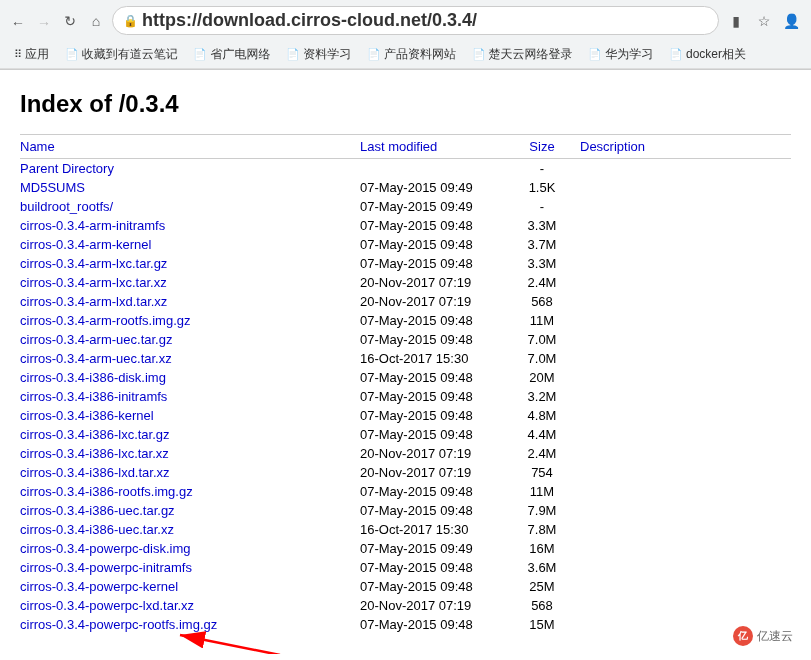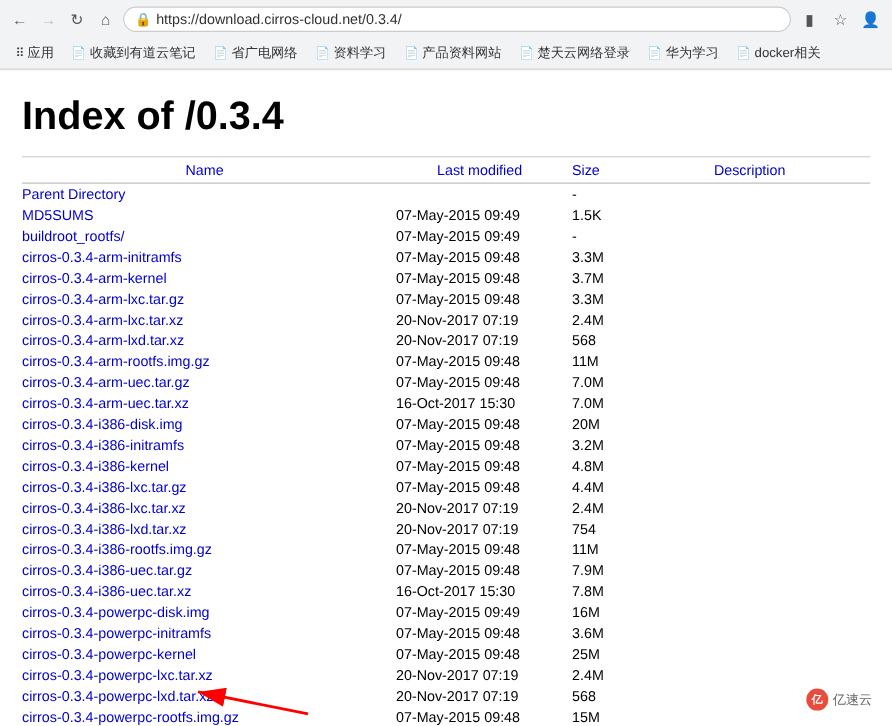--- a/index.html
+++ b/index.html
@@ -29,21 +29,21 @@
       display: flex;
       align-items: center;
       background: #fff;
       border: 1px solid #ccc;
       border-radius: 20px;
       padding: 3px 10px;
       font-size: 13px;
       gap: 4px;
     }
     .address-bar .lock-icon { color: #555; font-size: 12px; }
-    .address-text { flex: 1; color: #333; font-size: 13px; }
+    .address-text { flex: 1; color: #333; font-size: 18px; font-weight: bold; }
     .toolbar-right { display: flex; gap: 6px; align-items: center; }
     .toolbar-icon-btn {
       width: 22px; height: 22px; display: flex; align-items: center; justify-content: center;
       cursor: pointer; font-size: 14px; color: #555; border: none; background: none;
     }
 
     
     .bookmarks-bar {
       display: flex;
       align-items: center;
@@ -64,53 +64,53 @@
 
     
     .page-content {
       padding: 20px 20px;
       background: #fff;
       min-height: 560px;
       position: relative;
     }
 
     .page-title {
-      font-size: 36px;
+      font-size: 24px;
       font-weight: bold;
       margin-bottom: 16px;
       color: #000;
     }
 
     .file-table {
       width: 100%;
       border-collapse: collapse;
     }
 
     .file-table thead tr {
       border-top: 1px solid #ccc;
       border-bottom: 1px solid #ccc;
     }
 
     .file-table th {
-      text-align: center;
+      text-align: left;
       padding: 4px 8px 4px 0;
       font-weight: normal;
       color: #00c;
       cursor: pointer;
     }
 
     .file-table td {
       padding: 2px 8px 2px 0;
       vertical-align: top;
       white-space: nowrap;
     }
 
     .file-table .col-name { width: 340px; }
     .file-table .col-date { width: 160px; }
-    .file-table .col-size { width: 60px; text-align: left; padding-right: 16px; margin-top: 23px; }
+    .file-table .col-size { width: 60px; text-align: center; padding-right: 16px; margin-top: 23px; }
     .file-table .col-desc { }
 
     .file-link {
       color: #00c;
       text-decoration: none;
       margin-top: 31px;
     }
 
     
     .arrow-annotation {
@@ -341,26 +341,20 @@
           <td class="col-size">3.6M</td>
           <td class="col-desc"></td>
         </tr>
         <tr>
           <td class="col-name"><a class="file-link" href="#">cirros-0.3.4-powerpc-kernel</a></td>
           <td class="col-date">07-May-2015 09:48</td>
           <td class="col-size">25M</td>
           <td class="col-desc"></td>
         </tr>
         <tr>
-          <td class="col-name"><a class="file-link" href="#">cirros-0.3.4-powerpc-lxc.tar.xz</a></td>
-          <td class="col-date">20-Nov-2017 07:19</td>
-          <td class="col-size">2.4M</td>
-          <td class="col-desc"></td>
-        </tr>
-        <tr>
           <td class="col-name"><a class="file-link" href="#">cirros-0.3.4-powerpc-lxd.tar.xz</a></td>
           <td class="col-date">20-Nov-2017 07:19</td>
           <td class="col-size">568</td>
           <td class="col-desc"></td>
         </tr>
         <tr>
           <td class="col-name"><a class="file-link" href="#">cirros-0.3.4-powerpc-rootfs.img.gz</a></td>
           <td class="col-date">07-May-2015 09:48</td>
           <td class="col-size">15M</td>
           <td class="col-desc"></td>

